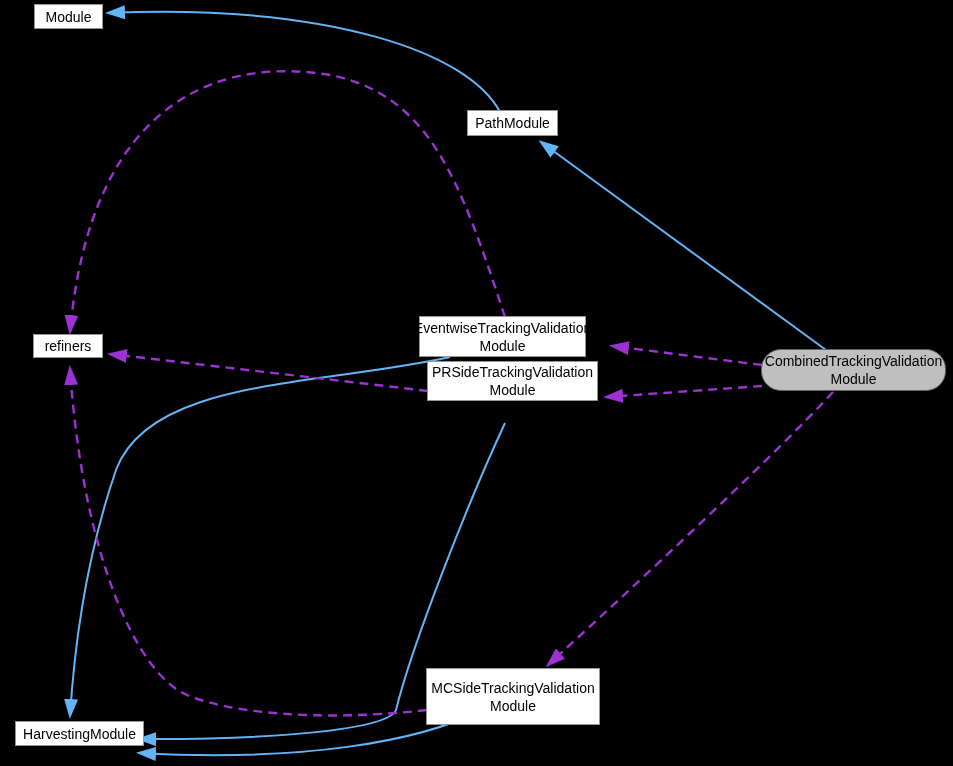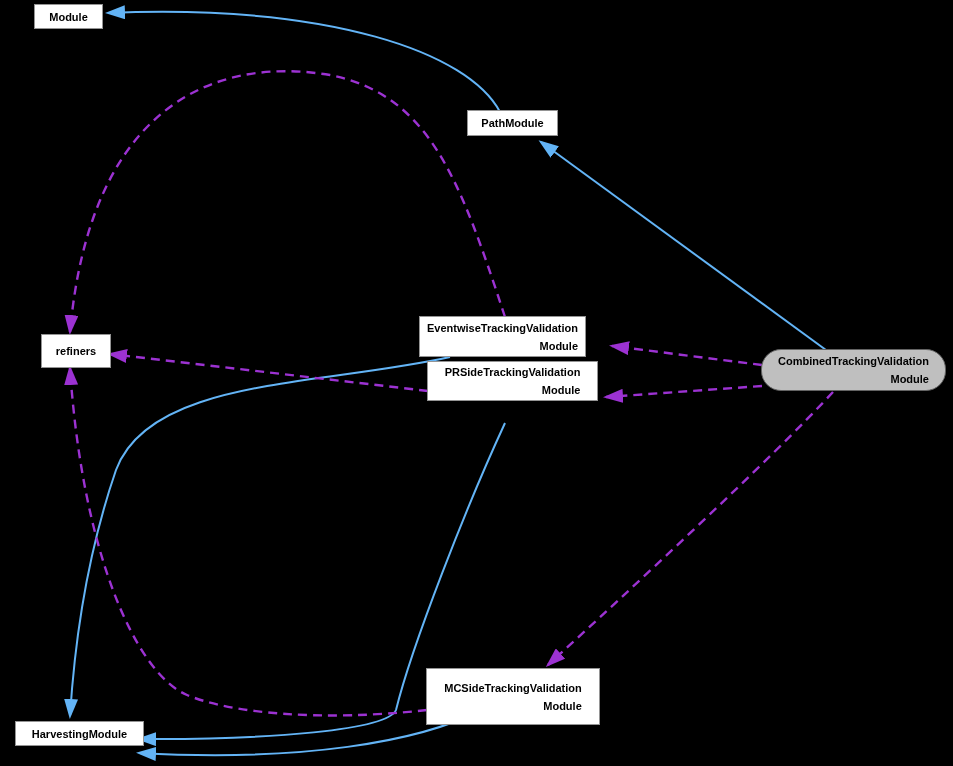--- a/index.html
+++ b/index.html
@@ -25,29 +25,28 @@
   .edge.inherit{stroke:var(--edge-inherit);stroke-width:2;}
   .edge.uses{stroke:var(--edge-uses);stroke-width:2.4;stroke-dasharray:9 6;}
   .mk-inherit{fill:var(--edge-inherit);}
   .mk-uses{fill:var(--edge-uses);}
   .node{
     position:absolute;
     box-sizing:border-box;
     background:var(--node-fill);
     border:1.5px solid var(--node-border);
     color:var(--node-text);
-    font-size:11px;
+    font-size:14px;
     line-height:18px;
     display:flex;
     align-items:center;
     justify-content:center;
-    text-align:right;
+    text-align:center;
     white-space:pre-line;
     cursor:pointer;
-    font-weight:bold;
   }
   .node.selected{
     background:var(--sel-fill);
     border-color:var(--sel-border);
     cursor:default;
     border-radius:20px;
   }
 </style>
 </head>
 <body>
@@ -82,18 +81,18 @@
 
 <div class="node" style="left:419px;top:316px;width:167px;height:41px">EventwiseTrackingValidation
 Module</div>
 
 <div class="node" style="left:427px;top:361px;width:171px;height:40px">PRSideTrackingValidation
 Module</div>
 
 <div class="node selected" style="left:761px;top:349px;width:185px;height:42px">CombinedTrackingValidation
 Module</div>
 
-<div class="node" style="left:41px;top:334px;width:70px;height:34px">refiners</div>
+<div class="node" style="left:33px;top:334px;width:70px;height:24px">refiners</div>
 
 <div class="node" style="left:426px;top:668px;width:174px;height:57px">MCSideTrackingValidation
 Module</div>
 
 <div class="node" style="left:15px;top:721px;width:129px;height:25px">HarvestingModule</div>
 
 </body></html>

